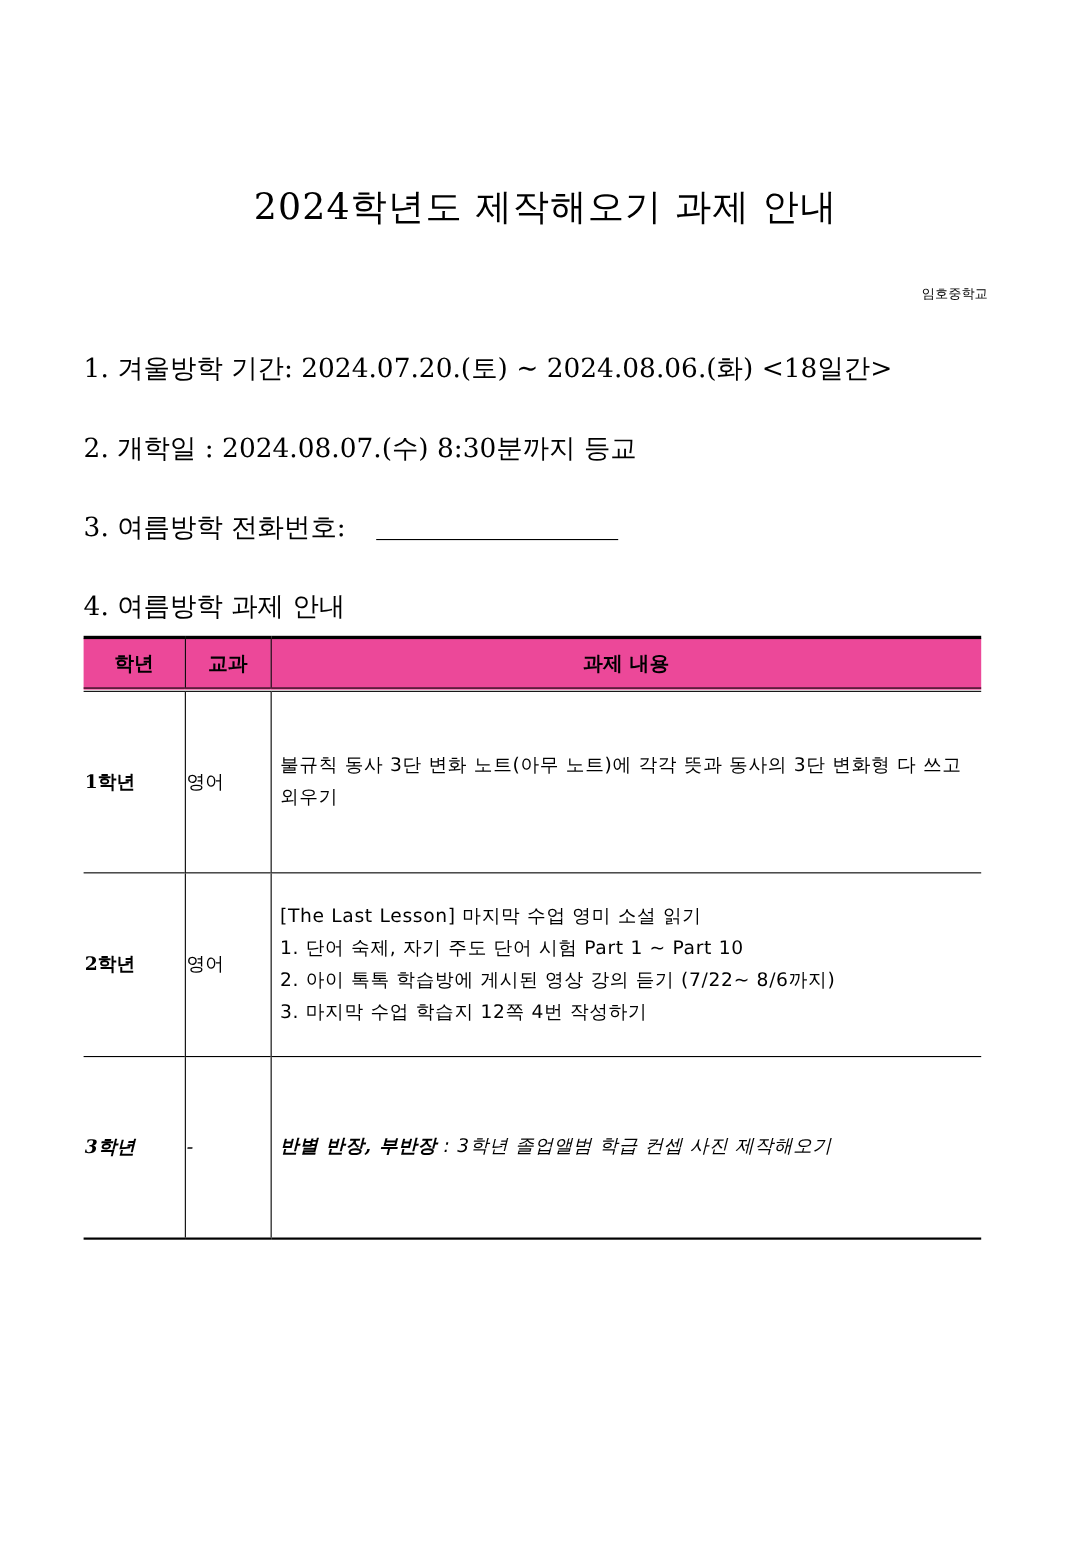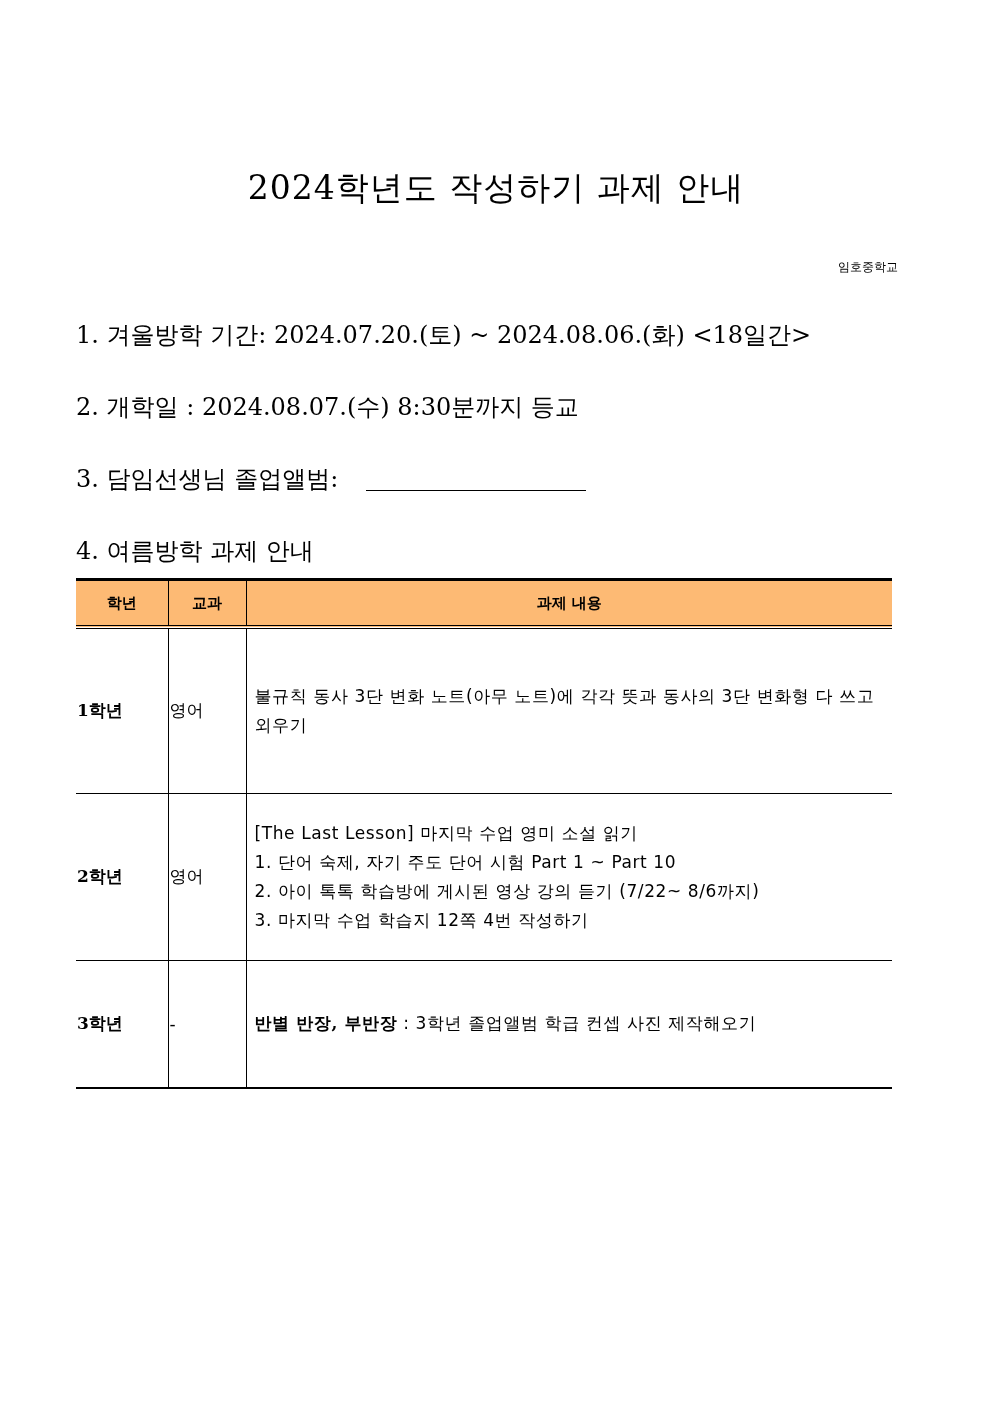--- a/index.html
+++ b/index.html
@@ -27,22 +27,22 @@
     .item4 { top: 538px; }
     .blank-line {
       display: inline-block; width: 220px; height: 1px;
       border-bottom: 1.5px solid #000; margin-left: 20px; vertical-align: -4px;
     }
     table.tasks {
       position: absolute; top: 578px; left: 76px; width: 816px;
       border-collapse: collapse; table-layout: fixed;
     }
     table.tasks th {
-      background: #fdba74; height: 42px; font-weight: bold;
-      font-size: 15px; border-top: 3px solid #000;
+      background: #ec4899; height: 42px; font-weight: bold;
+      font-size: 18px; border-top: 3px solid #000;
       border-bottom: 4px double #000;
     }
     table.tasks td {
       border-top: 1.5px solid #000; font-size: 17px; vertical-align: middle;
     }
     table.tasks tr.last td { border-bottom: 2.5px solid #000; }
     table.tasks th + th, table.tasks td + td { border-left: 1.5px solid #000; }
     .col-grade { width: 92px; }
     .col-subject { width: 78px; }
     .grade-cell { font-weight: bold; font-size: 19px; }
@@ -50,41 +50,41 @@
       text-align: left; font-family: "DejaVu Sans", "Liberation Sans", sans-serif;
       font-size: 17px;
     }
     .content-cell {
       padding: 0 8px;
       font-family: "DejaVu Sans", "Liberation Sans", sans-serif;
       font-size: 16.5px; line-height: 29px; letter-spacing: 0.6px;
     }
     .row1 { height: 166px; }
     .row2 { height: 167px; }
-    .row3 { height: 128px; }
+    .row3 { height: 166px; font-style: italic; }
     .content-line { display: block; }
     .bold-part { font-weight: bold; font-family: "DejaVu Serif", "Liberation Serif", serif; }
   </style>
 </head>
 <body>
 
-<div class="title">2024학년도 작성하기 과제 안내</div>
+<div class="title">2024학년도 제작해오기 과제 안내</div>
 <div class="school">임호중학교</div>
 
 <div class="item item1">
   <span>1.</span>
   <span>겨울방학 기간: 2024.07.20.(토) ~ 2024.08.06.(화) &lt;18일간&gt;</span>
 </div>
 <div class="item item2">
   <span>2.</span>
   <span>개학일 : 2024.08.07.(수) 8:30분까지 등교</span>
 </div>
 <div class="item item3">
   <span>3.</span>
-  <span>담임선생님 졸업앨범:</span>
+  <span>여름방학 전화번호:</span>
   <span class="blank-line"></span>
 </div>
 <div class="item item4">
   <span>4.</span>
   <span>여름방학 과제 안내</span>
 </div>
 
 <table class="tasks">
   <colgroup>
     <col class="col-grade">

